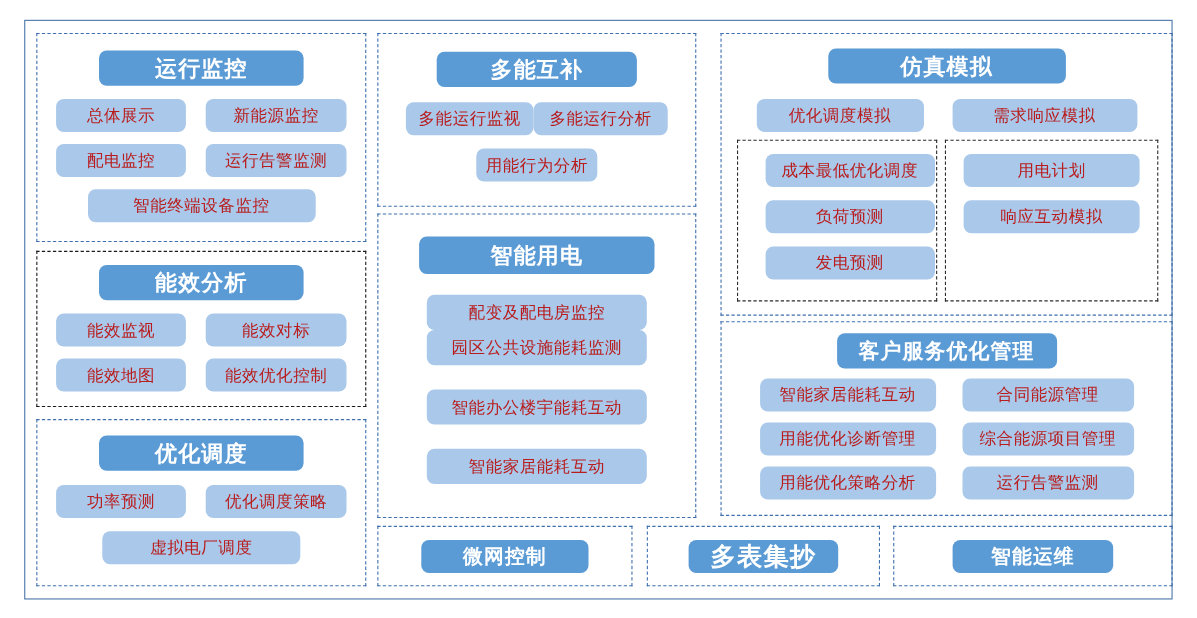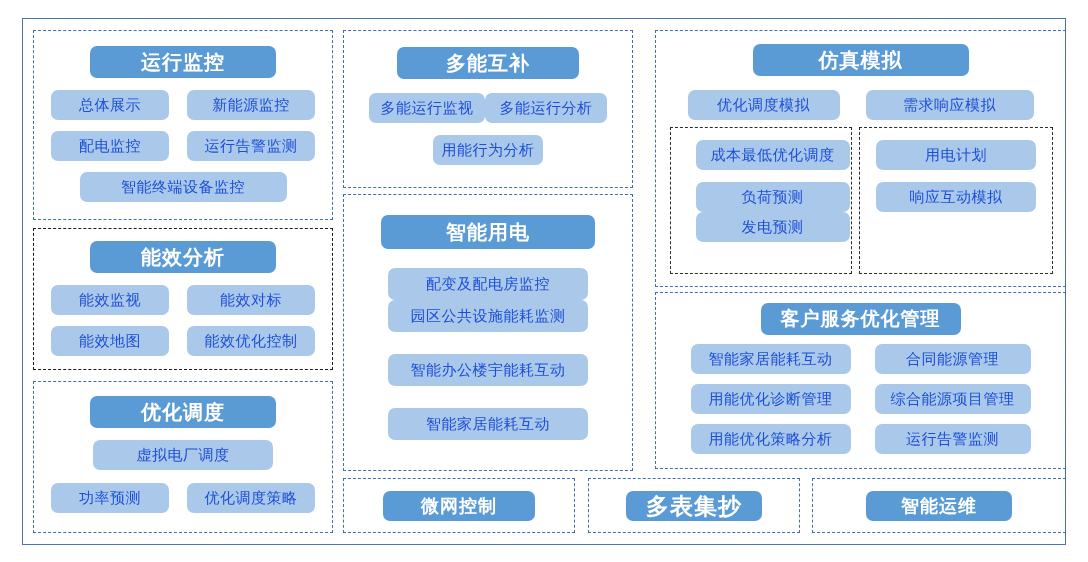--- a/index.html
+++ b/index.html
@@ -48,21 +48,21 @@
     text-align:center;
     display:flex;align-items:center;justify-content:center;
     letter-spacing:1px;
     box-sizing:border-box;
     margin:0 auto;
   }
 
   
   .chip{
     background:#a9c8ea;
-    color:#1d4ed8;
+    color:#b91c1c;
     border-radius:7px;
     text-align:center;
     display:flex;align-items:center;justify-content:center;
     box-sizing:border-box;
     letter-spacing:0.5px;
     white-space:nowrap;
   }
 
   .row{display:flex;justify-content:center;}
 
@@ -139,26 +139,26 @@
       <div class="chip" style="width:128px;">能效对标</div>
     </div>
     <div class="row" style="margin-top:11px;gap:18px;">
       <div class="chip" style="width:118px;">能效地图</div>
       <div class="chip" style="width:128px;">能效优化控制</div>
     </div>
   </div>
 
   <div class="panel" id="p-youhua">
     <div class="hdr">优化调度</div>
-    <div class="row" style="margin-top:12px;">
-      <div class="chip" style="width:180px;">虚拟电厂调度</div>
-    </div>
     <div class="row" style="margin-top:13px;gap:18px;">
       <div class="chip" style="width:118px;">功率预测</div>
       <div class="chip" style="width:128px;">优化调度策略</div>
+    </div>
+    <div class="row" style="margin-top:12px;">
+      <div class="chip" style="width:180px;">虚拟电厂调度</div>
     </div>
   </div>
 
   <div class="panel" id="p-duoneng">
     <div class="hdr">多能互补</div>
     <div class="row" style="margin-top:14px;">
       <div class="chip" style="width:116px;">多能运行监视</div>
       <div class="chip" style="width:122px;">多能运行分析</div>
     </div>
     <div class="row" style="margin-top:12px;">
@@ -177,21 +177,21 @@
   <div class="panel" id="p-fangzhen">
     <div class="hdr">仿真模拟</div>
     <div class="row" style="margin-top:14px;gap:26px;">
       <div class="chip" style="width:152px;">优化调度模拟</div>
       <div class="chip" style="width:168px;">需求响应模拟</div>
     </div>
 
     <div class="panel inner" id="sub-left">
       <div class="chip" style="width:154px;margin-top:12px;">成本最低优化调度</div>
       <div class="chip" style="width:154px;margin-top:12px;">负荷预测</div>
-      <div class="chip" style="width:154px;">发电预测</div>
+      <div class="chip" style="width:154px;margin-top:12px;">发电预测</div>
     </div>
 
     <div class="panel inner" id="sub-right">
       <div class="chip" style="width:160px;margin-top:12px;">用电计划</div>
       <div class="chip" style="width:160px;margin-top:12px;">响应互动模拟</div>
     </div>
   </div>
 
   <div class="panel" id="p-kehu">
     <div class="hdr">客户服务优化管理</div>

